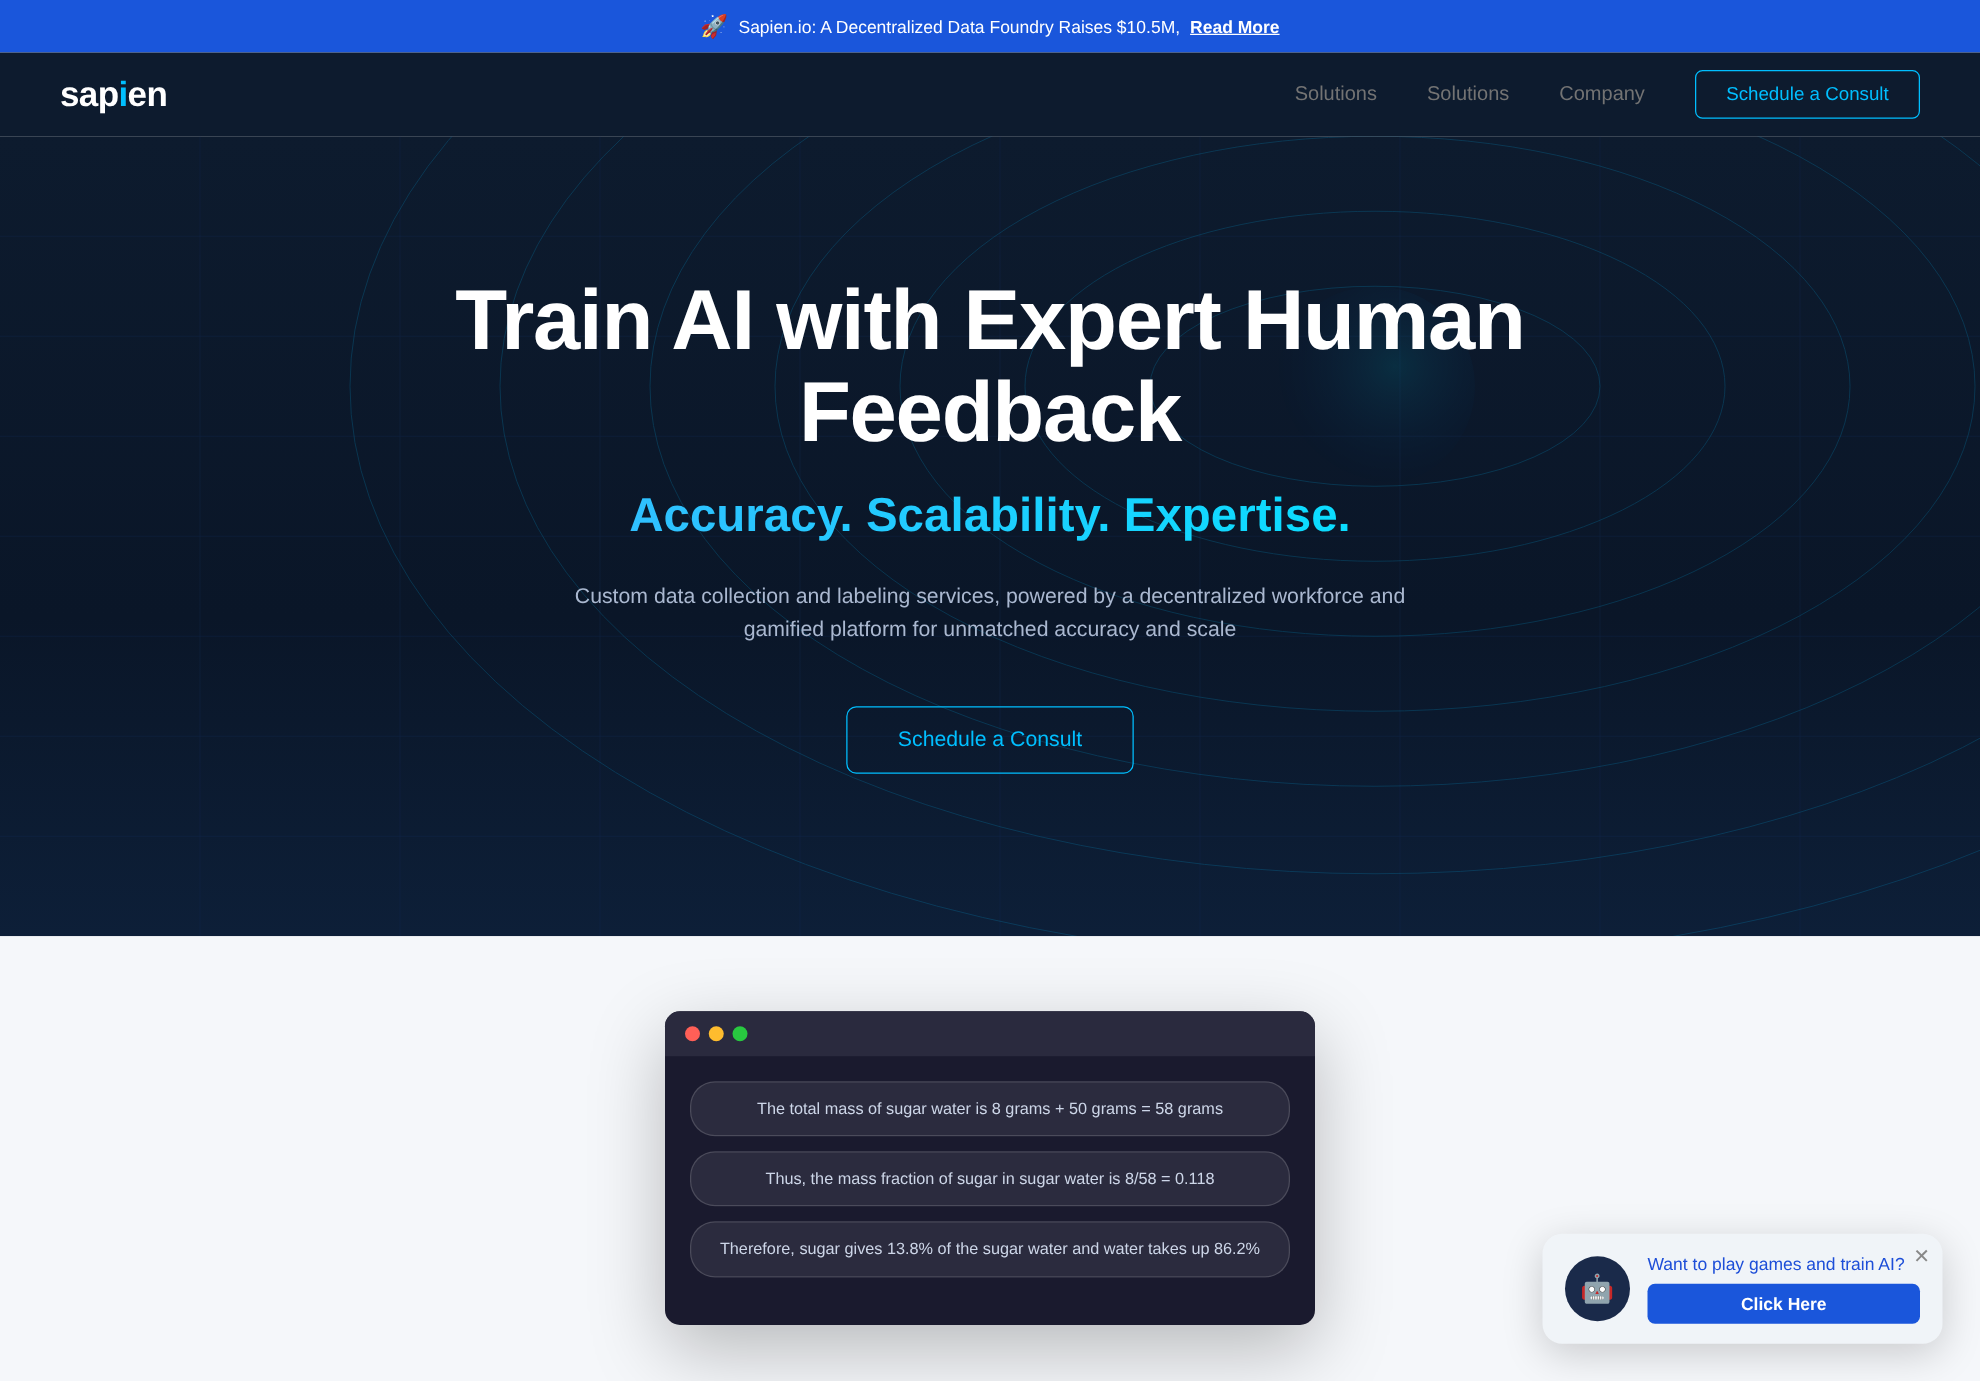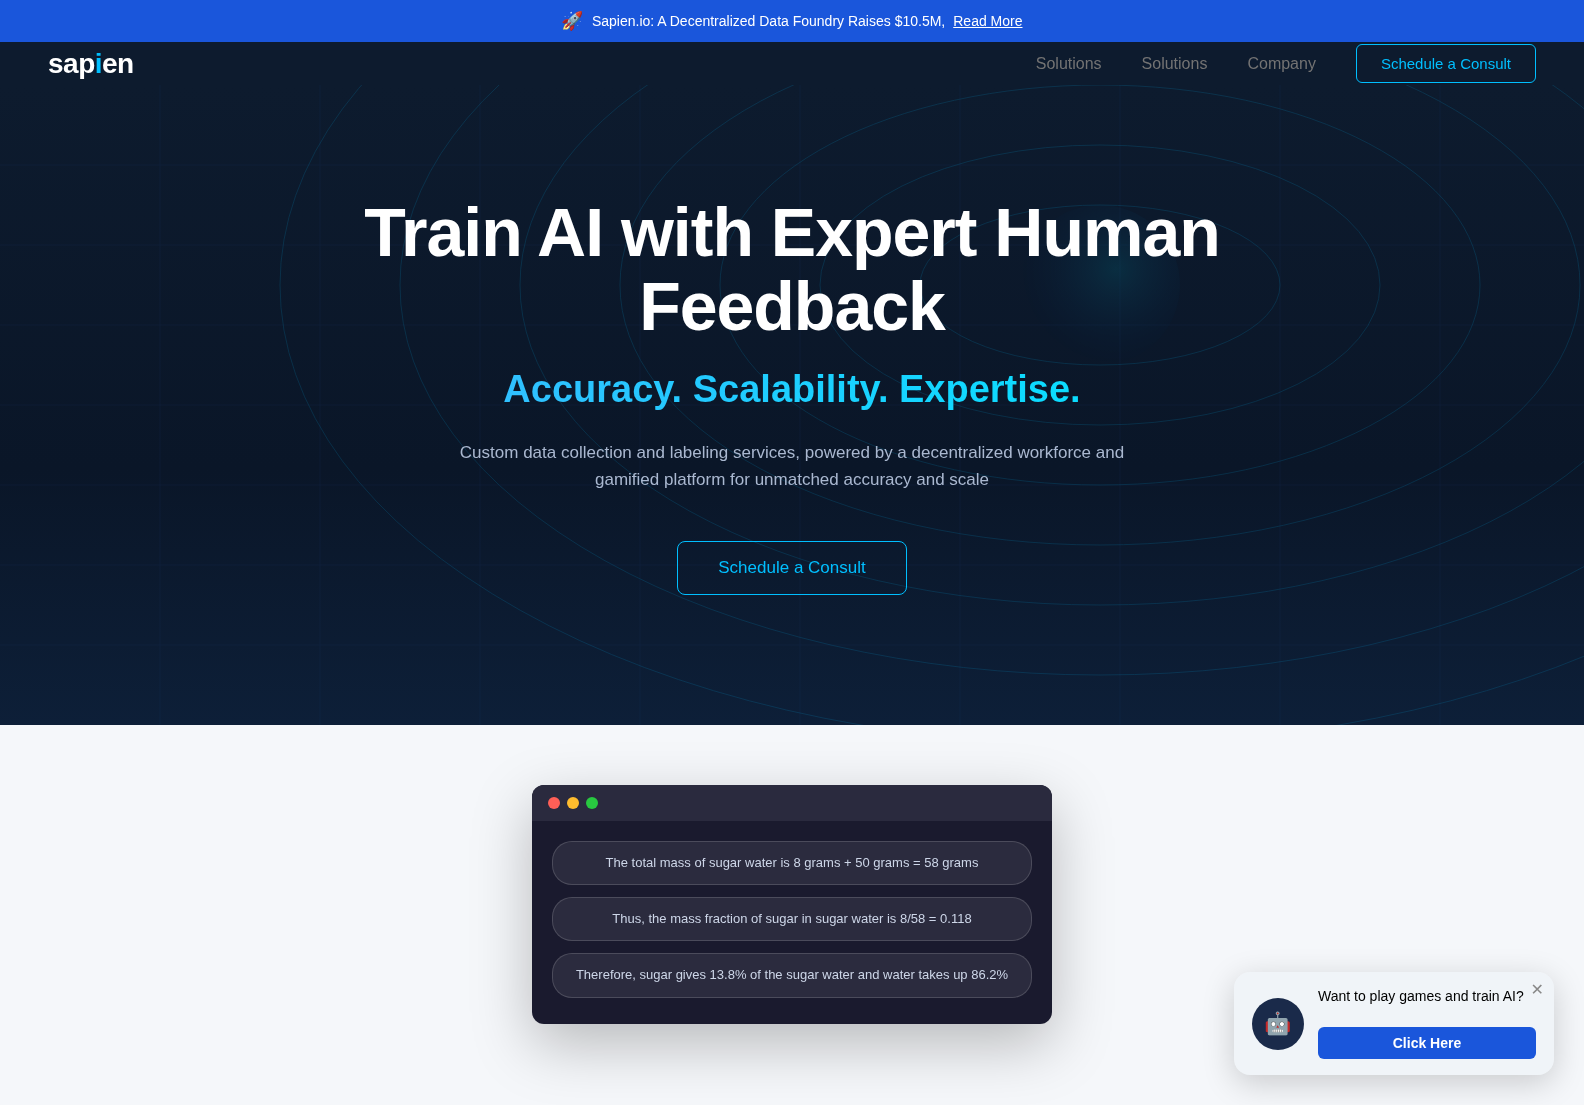--- a/index.html
+++ b/index.html
@@ -10,30 +10,30 @@
       background: #1a56db;
       color: #fff;
       text-align: center;
       padding: 10px 20px;
       font-size: 14px;
       display: flex;
       align-items: center;
       justify-content: center;
       gap: 8px;
     }
-    .announcement-bar a { color: #fff; font-weight: 400; text-decoration: underline; }
+    .announcement-bar a { color: #fff; font-weight: 700; text-decoration: underline; }
     .rocket-icon { font-size: 18px; }
 
     
     nav {
       background: #0d1b2e;
       display: flex;
       align-items: center;
       justify-content: space-between;
-      padding: 2px 48px;
+      padding: 14px 48px;
       position: relative;
       z-index: 10;
     }
     .logo {
       color: #fff;
       font-size: 28px;
       font-weight: 700;
       letter-spacing: -0.5px;
       display: flex;
       align-items: center;
@@ -152,21 +152,21 @@
       background: #2a2a3e;
       padding: 12px 16px;
       display: flex;
       align-items: center;
       gap: 7px;
     }
     .dot-red { width: 12px; height: 12px; border-radius: 50%; background: #ff5f57; }
     .dot-yellow { width: 12px; height: 12px; border-radius: 50%; background: #febc2e; }
     .dot-green { width: 12px; height: 12px; border-radius: 50%; background: #28c840; }
     .app-window-body {
-      padding: 20px 20px 26px;
+      padding: 20px 20px 38px;
       display: flex;
       flex-direction: column;
       gap: 12px;
     }
     .app-line {
       background: rgba(255,255,255,0.08);
       border: 1px solid rgba(255,255,255,0.15);
       border-radius: 20px;
       color: #cdd6e8;
       font-size: 13px;
@@ -198,23 +198,23 @@
       align-items: center;
       justify-content: center;
       font-size: 22px;
       flex-shrink: 0;
     }
     .chat-text {
       flex: 1;
     }
     .chat-text p {
       font-size: 14px;
-      color: #000000;
+      color: #1d4ed8;
       font-weight: 500;
-      margin-bottom: 23px;
+      margin-bottom: 8px;
     }
     .chat-btn {
       background: #1a56db;
       color: #fff;
       border: none;
       border-radius: 6px;
       padding: 8px 26px;
       font-size: 14px;
       font-weight: 600;
       cursor: pointer;

